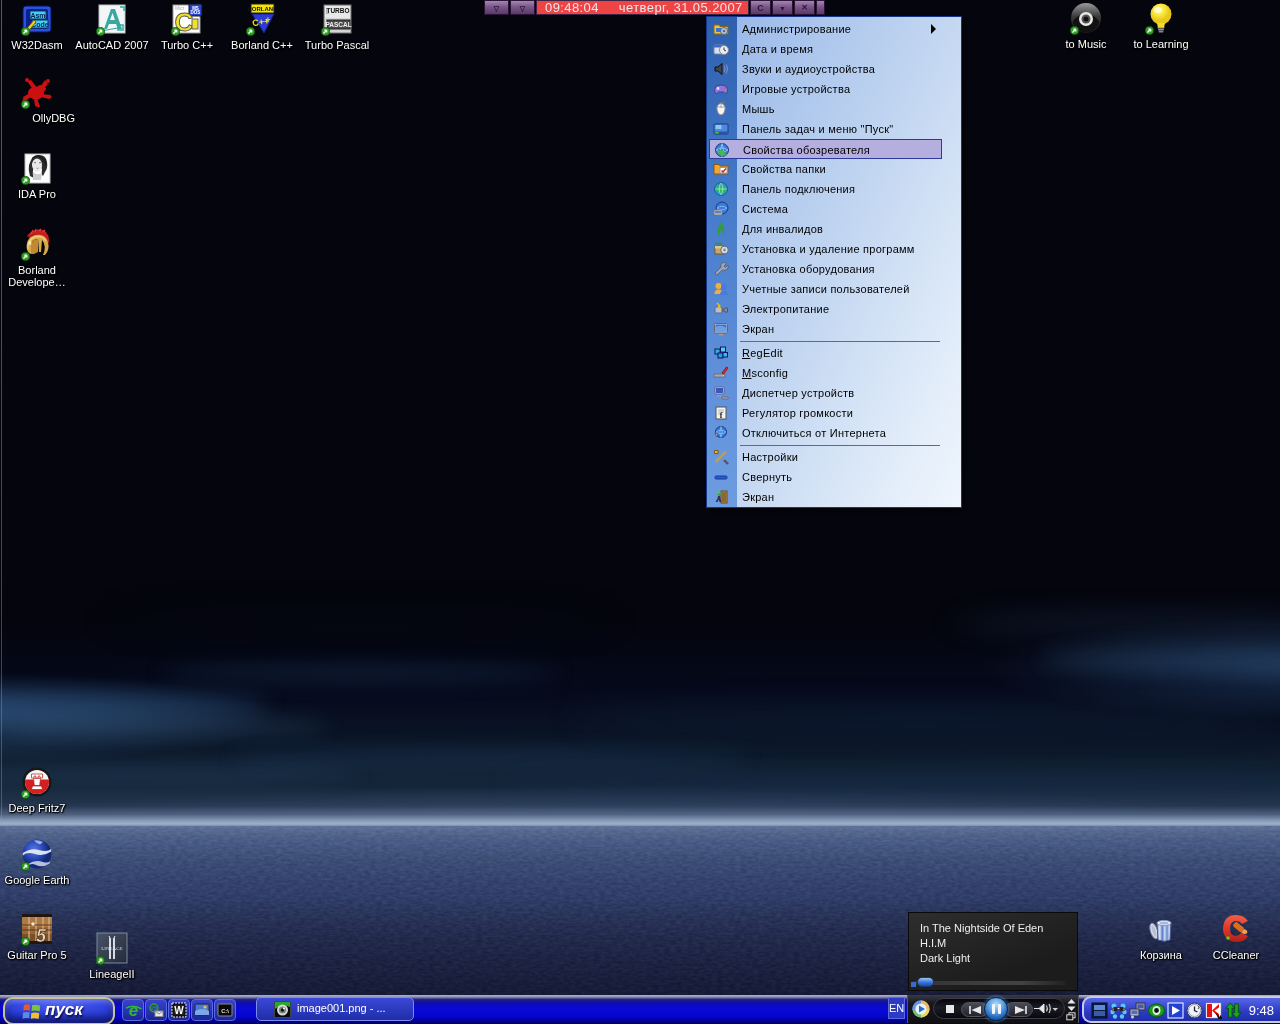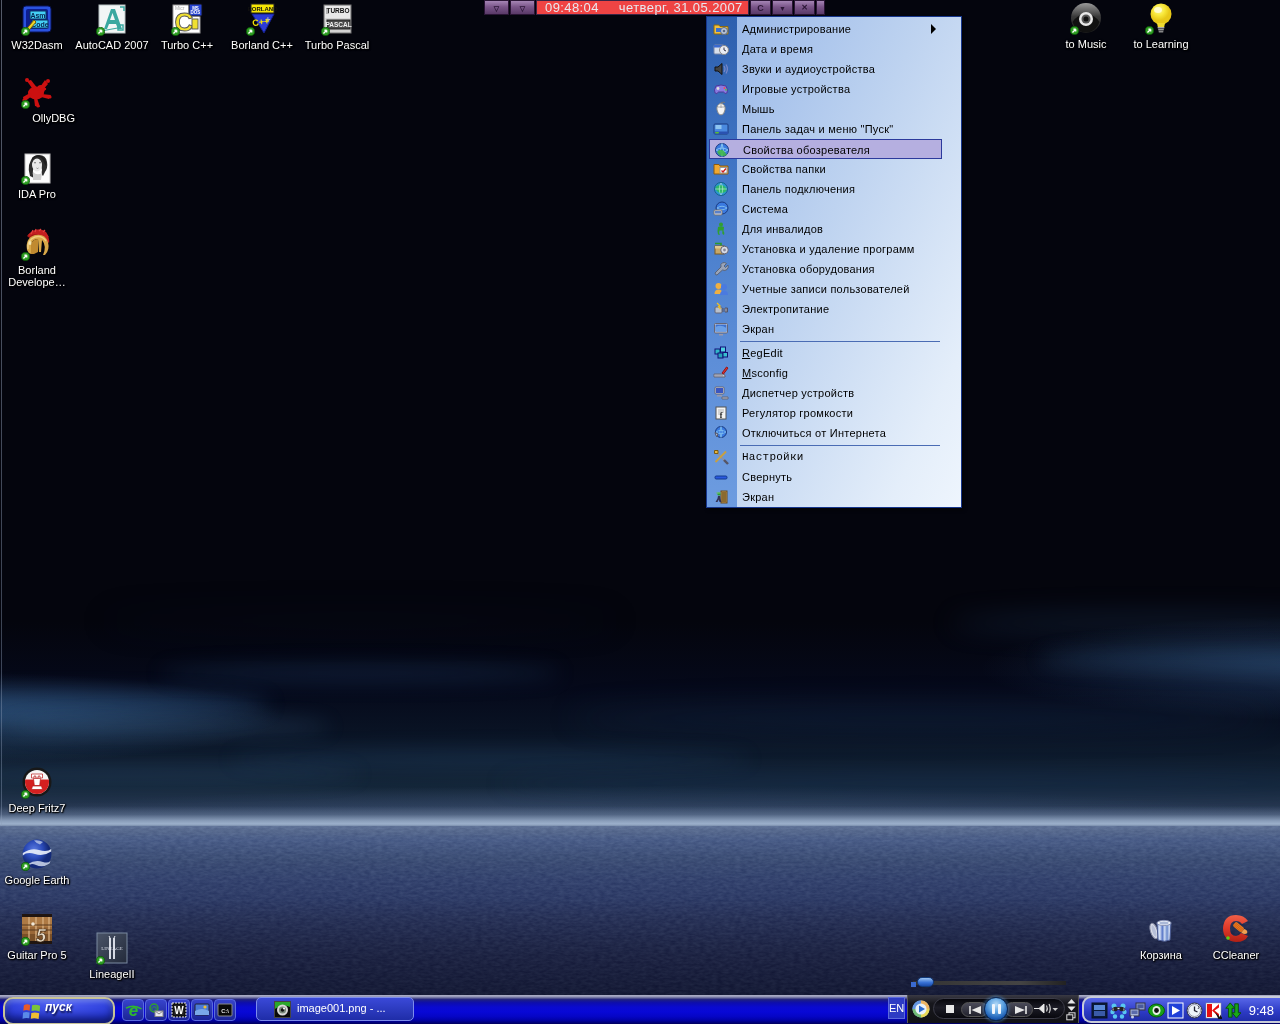--- a/index.html
+++ b/index.html
@@ -36,21 +36,21 @@
 .mi .ico{position:absolute;left:4px;top:2px;width:16px;height:16px;}
 .mi.hl{background:#b5afe0;border:1px solid #2c3a9c;box-sizing:border-box;}
 .msep{position:absolute;left:33px;width:200px;height:1px;background:#4a6cb4;}
 .marrow{position:absolute;right:6px;top:5px;width:0;height:0;border-left:5px solid #000;border-top:5px solid transparent;border-bottom:5px solid transparent;}
 
 #wpop{position:absolute;left:908px;top:912px;width:170px;height:79px;background:linear-gradient(160deg,#2e2e2e,#1c1c1c 70%);border:1px solid #0a0a0a;box-sizing:border-box;}
 #wpop .t{position:absolute;left:11px;color:#eee;font-size:11px;line-height:12px;}
 
 #tb{position:absolute;left:0;top:995px;width:1280px;height:29px;background:linear-gradient(180deg,#aeb0c6 0%,#9497b8 6%,#565892 11%,#1e1f80 16%,#0d0dae 27%,#0a0ad0 42%,#0808d6 58%,#0505c4 75%,#0202a8 86%,#000080 94%,#00005a 100%);}
 #startb{position:absolute;left:3px;top:2px;width:108px;height:24px;border-radius:10px;border:2px solid #c7c297;background:radial-gradient(130px 30px at 50% 20%,#4d5ef2,#2436d4 55%,#1526ae 100%);box-shadow:inset 0 -5px 8px rgba(0,0,20,.55),inset 0 3px 4px rgba(160,180,255,.5);}
-#startb .st{position:absolute;left:40px;top:1px;font-size:12px;font-weight:bold;font-style:italic;color:#fff;text-shadow:1px 2px 2px rgba(0,0,30,.8);}
+#startb .st{position:absolute;left:40px;top:1px;font-size:17px;font-weight:bold;font-style:italic;color:#fff;text-shadow:1px 2px 2px rgba(0,0,30,.8);}
 .ql{position:absolute;top:4px;width:22px;height:22px;border-radius:4px;border:1px solid #5a6ae0;background:linear-gradient(180deg,#3743cc,#1b2596);box-sizing:border-box;}
 #taskbtn{position:absolute;left:256px;top:2px;width:158px;height:24px;border-radius:5px;border:1px solid #7d8cec;background:linear-gradient(180deg,#3a49d8,#1f2da8);box-sizing:border-box;}
 #taskbtn .tx{position:absolute;left:40px;top:4px;font-size:11px;color:#fff;}
 #enbox{position:absolute;left:888px;top:2px;width:17px;height:22px;background:#2d3bc4;border:1px solid #5a68dc;box-sizing:border-box;color:#fff;font-size:11px;text-align:center;line-height:20px;}
 #wmpbar{position:absolute;left:907px;top:0;width:172px;height:28px;background:linear-gradient(180deg,#3a3a44,#17171d 30%,#101014);border-left:1px solid #555;border-right:1px solid #555;box-sizing:border-box;}
 #tray{position:absolute;left:1082px;top:1px;width:198px;height:27px;border-top-left-radius:9px;border-bottom-left-radius:9px;border:2px solid #c8ccd8;border-right:none;background:linear-gradient(180deg,#5766e8,#2c3ac4 60%,#1f2da8);box-sizing:border-box;}
 #tray .tc{position:absolute;right:6px;top:5px;font-size:13px;color:#fff;}
 .tico{position:absolute;top:4px;width:17px;height:17px;}
 </style></head>
 <body>
@@ -570,21 +570,21 @@
       </div>
 <div class="mi" style="top:406px;">
         <span class="ico"><svg viewBox="0 0 16 16" width="16" height="16">
             <circle cx="8" cy="7" r="5.5" fill="#3a7ae0" stroke="#1a3a80"></circle>
             <path d="M3 7 Q8 3.5 13 7 M3 7 Q8 10.5 13 7 M8 1.5 Q5.5 7 8 12.5 M8 1.5 Q10.5 7 8 12.5" stroke="#8ac8f0" fill="none" stroke-width="0.7"></path>
             <path d="M4 12 Q2.5 10 2 7.5 L5 9 Z" fill="#b8c4d8" stroke="#556"></path>
           </svg></span>
         <span class="tx">Отключиться от Интернета</span>
       </div>
 <div class="msep" style="top:428px;"></div>
-<div class="mi" style="top:430px;font-family:Liberation Mono, monospace;">
+<div class="mi" style="top:430px;">
         <span class="ico"><svg viewBox="0 0 16 16" width="16" height="16">
             <path d="M2.5 2.5 L13 13" stroke="#8a93a8" stroke-width="2"></path>
             <path d="M13 2.5 L2.5 13" stroke="#c8a040" stroke-width="2"></path>
             <path d="M1.5 1.5 L5 1.5 L5 4.5 L1.5 4.5 Z" fill="#e8b840" stroke="#7a5a10"></path>
             <path d="M11 11 L15 15" stroke="#556" stroke-width="2.4"></path>
           </svg></span>
         <span class="tx">Настройки</span>
       </div>
 <div class="mi" style="top:450px;">
         <span class="ico"><svg viewBox="0 0 16 16" width="16" height="16">
@@ -595,20 +595,25 @@
 <div class="mi" style="top:470px;">
         <span class="ico"><svg viewBox="0 0 16 16" width="16" height="16">
             <rect x="8" y="2" width="6" height="12" fill="#c09858" stroke="#6a4a18"></rect>
             <rect x="9" y="3" width="4" height="10" fill="#8a6a30"></rect>
             <circle cx="6" cy="5" r="1.6" fill="#2aa02a"></circle>
             <path d="M5 7 L7 7 L7.5 10 L8.5 13 L6.5 13 L5.8 10.5 L4.5 13 L2.5 13 L4.5 9.5 Z" fill="#335"></path>
             <ellipse cx="5.5" cy="4" rx="2.5" ry="0.8" fill="#6ac06a"></ellipse>
           </svg></span>
         <span class="tx">Экран</span>
       </div>
+</div>
+<div id="wpop">
+ <div class="t" style="top:9px;">In The Nightside Of Eden</div>
+ <div class="t" style="top:24px;">H.I.M</div>
+ <div class="t" style="top:39px;">Dark Light</div>
 </div>
 <div id="tb">
 <div id="startb">
 <svg style="position:absolute;left:16px;top:2px;" width="23" height="21" viewBox="0 0 24 21">
 <path d="M3 4 Q6 2 9.5 3.6 L9 9.6 Q5 8.4 2.4 9.8 Z" fill="#e85a28"></path>
 <path d="M11.5 4 Q15.5 2.6 20 4.6 L19.4 10.4 Q15 9 11 10 Z" fill="#7ac43a"></path>
 <path d="M2.2 11.6 Q5.4 10.4 9 11.6 L8.6 17.6 Q5 16.6 1.6 18 Z" fill="#5a8ae8"></path>
 <path d="M10.8 12 Q14.8 10.8 19 12.4 L18.4 18.4 Q14.4 17 10.2 18 Z" fill="#f0c030"></path>
 </svg>
 <span class="st">пуск</span>

